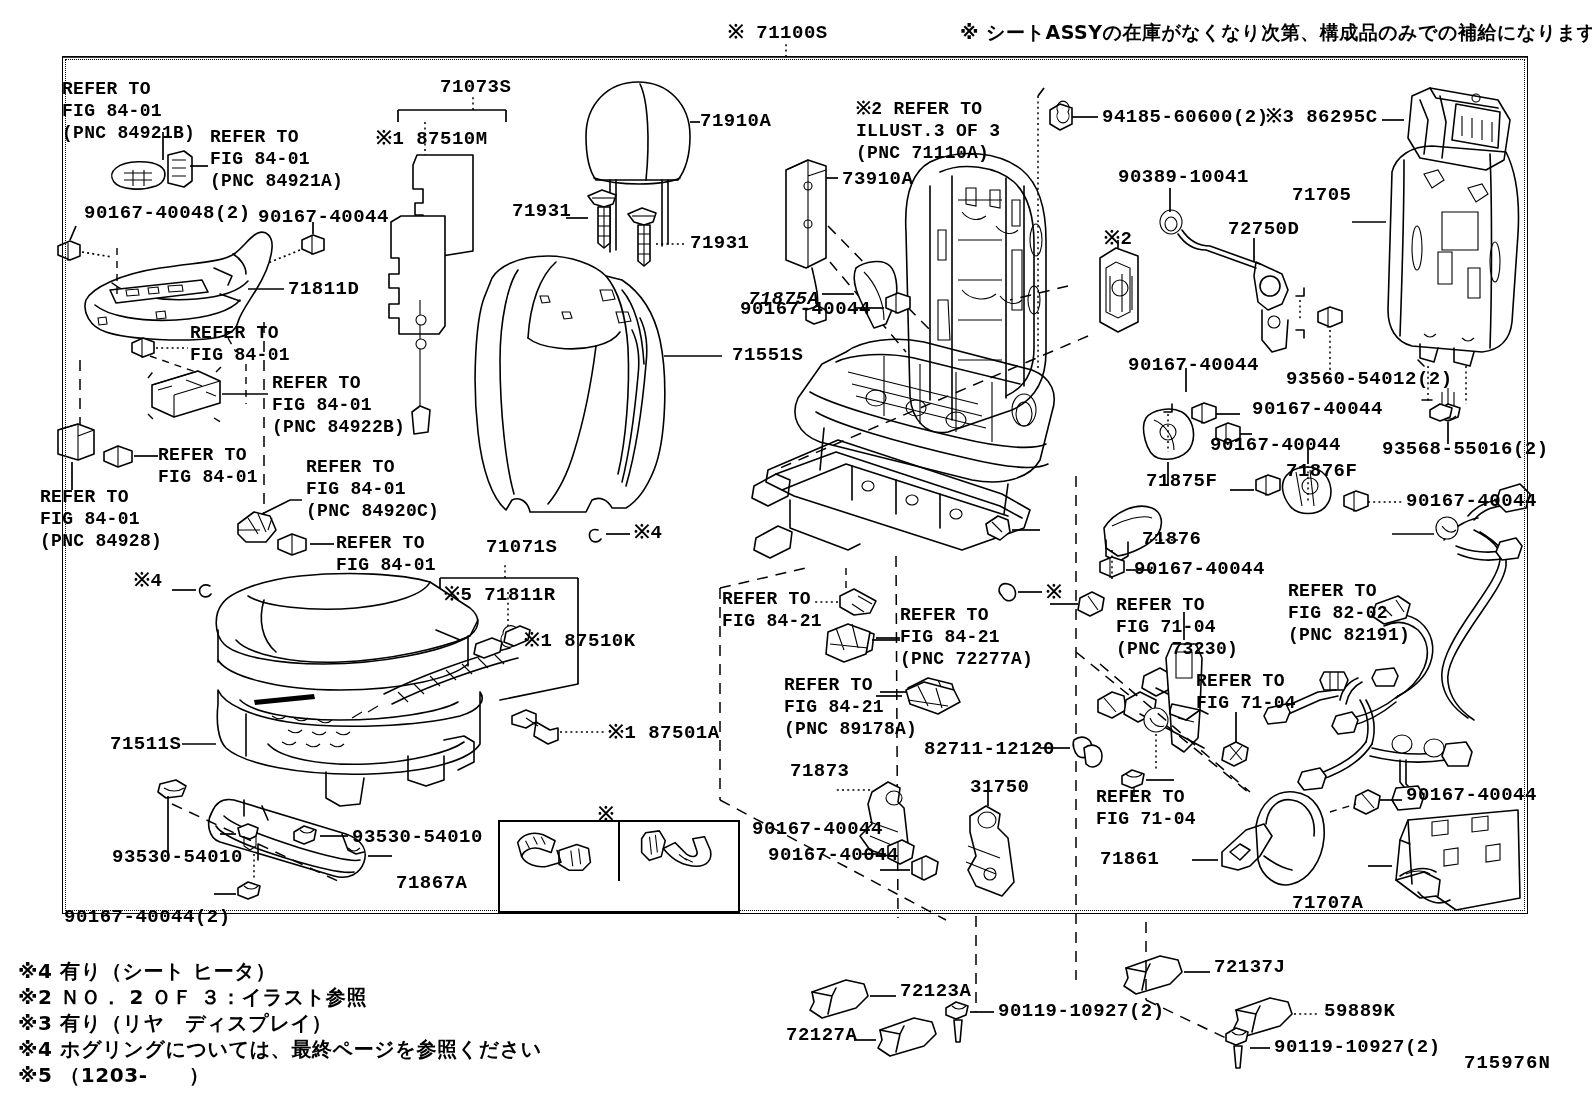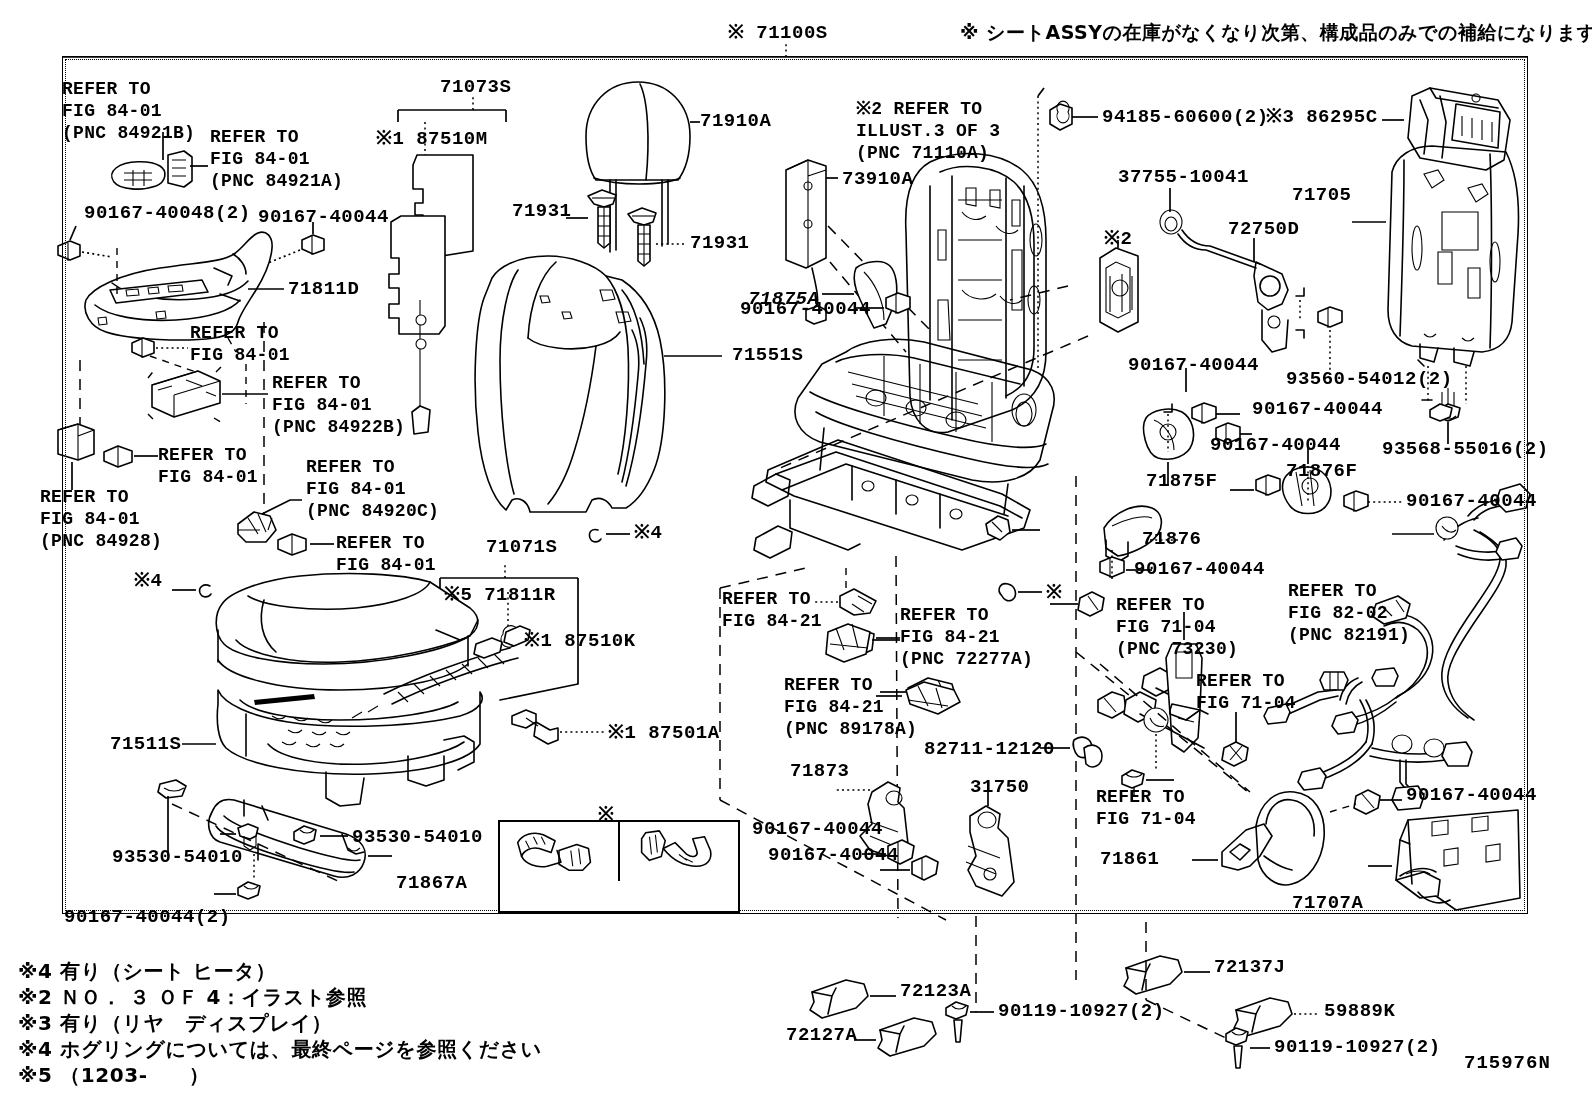--- a/index.html
+++ b/index.html
@@ -768,21 +768,21 @@
 
 <div class="refer" style="left:856px;top:98px;">※2 REFER TO
 ILLUST.3 OF 3
 (PNC 71110A)</div>
 <div class="lbl" style="left:842px;top:168px;">73910A</div>
 <div class="lbl" style="left:748px;top:288px;font-style:italic;">71875A</div>
 <div class="lbl" style="left:740px;top:298px;">90167-40044</div>
 
 <div class="lbl" style="left:1102px;top:106px;">94185-60600(2)</div>
 <div class="lbl" style="left:1266px;top:106px;">※3 86295C</div>
-<div class="lbl" style="left:1118px;top:166px;">37755-10041</div>
+<div class="lbl" style="left:1118px;top:166px;">90389-10041</div>
 <div class="lbl" style="left:1228px;top:218px;">72750D</div>
 <div class="lbl" style="left:1292px;top:184px;">71705</div>
 <div class="lbl" style="left:1104px;top:228px;">※2</div>
 
 <div class="lbl" style="left:1128px;top:354px;">90167-40044</div>
 <div class="lbl" style="left:1252px;top:398px;">90167-40044</div>
 <div class="lbl" style="left:1286px;top:368px;">93560-54012(2)</div>
 <div class="lbl" style="left:1210px;top:434px;">90167-40044</div>
 <div class="lbl" style="left:1382px;top:438px;">93568-55016(2)</div>
 <div class="lbl" style="left:1146px;top:470px;">71875F</div>
@@ -845,18 +845,18 @@
         <path class="thin" d="M30,14 l2,18 M36,12 l2,18"></path>
         <path class="st" d="M44,26 C52,36 64,44 78,44 C88,44 94,38 92,28 L86,14 L74,16 L78,28
                             C80,34 74,36 68,32 L56,20Z"></path>
         <path class="thin" d="M60,32 l8,6 M66,36 l8,4"></path>
       </svg>
     </div>
   </div>
 </div>
 
 <div class="jpnote" style="left:18px;top:958px;">※4 有り（シート ヒータ）</div>
-<div class="jpnote" style="left:18px;top:984px;">※2 ＮＯ． ３ ＯＦ 4：イラスト参照</div>
+<div class="jpnote" style="left:18px;top:984px;">※2 ＮＯ． 2 ＯＦ ３：イラスト参照</div>
 <div class="jpnote" style="left:18px;top:1010px;">※3 有り（リヤ　ディスプレイ）</div>
 <div class="jpnote" style="left:18px;top:1036px;">※4 ホグリングについては、最終ページを参照ください</div>
 <div class="jpnote" style="left:18px;top:1062px;">※5 （1203-　　）</div>
 
 <div class="drawid" style="left:1464px;top:1052px;">715976N</div>
 
 </body></html>

